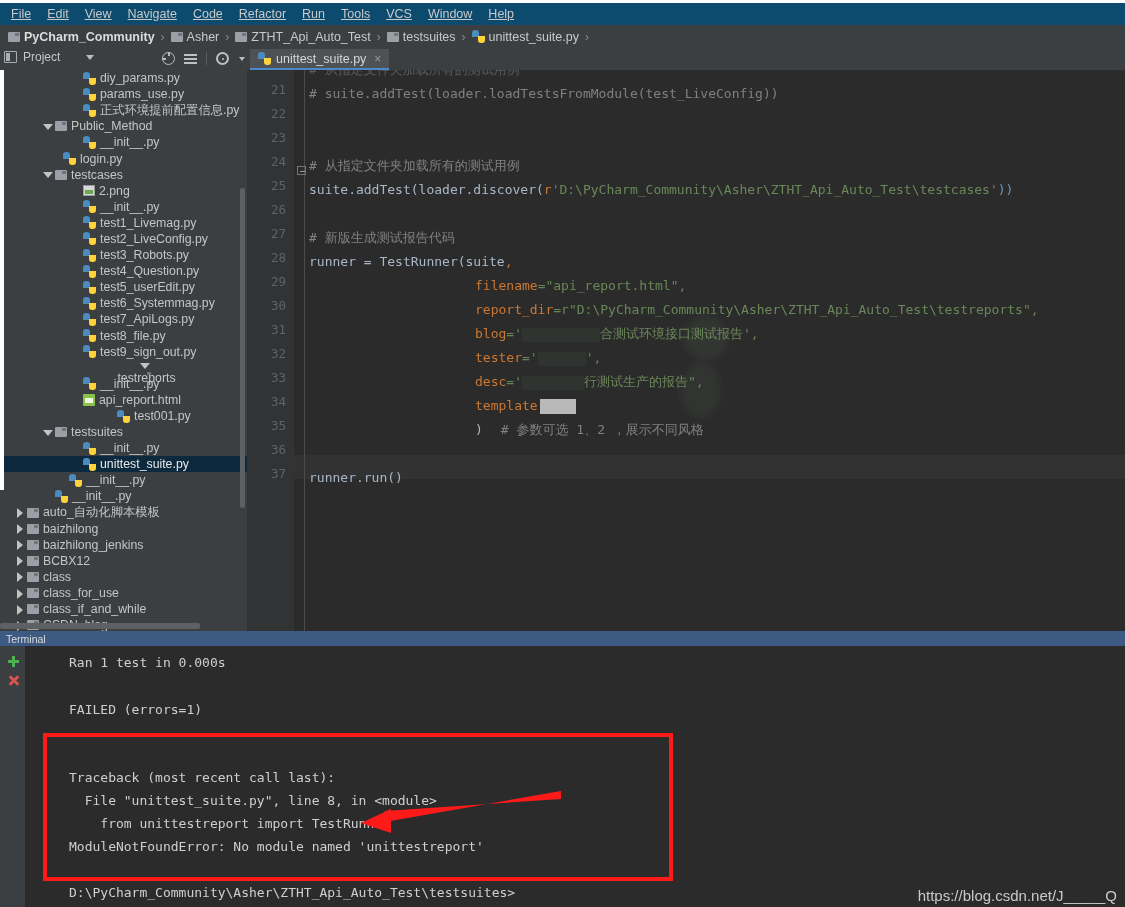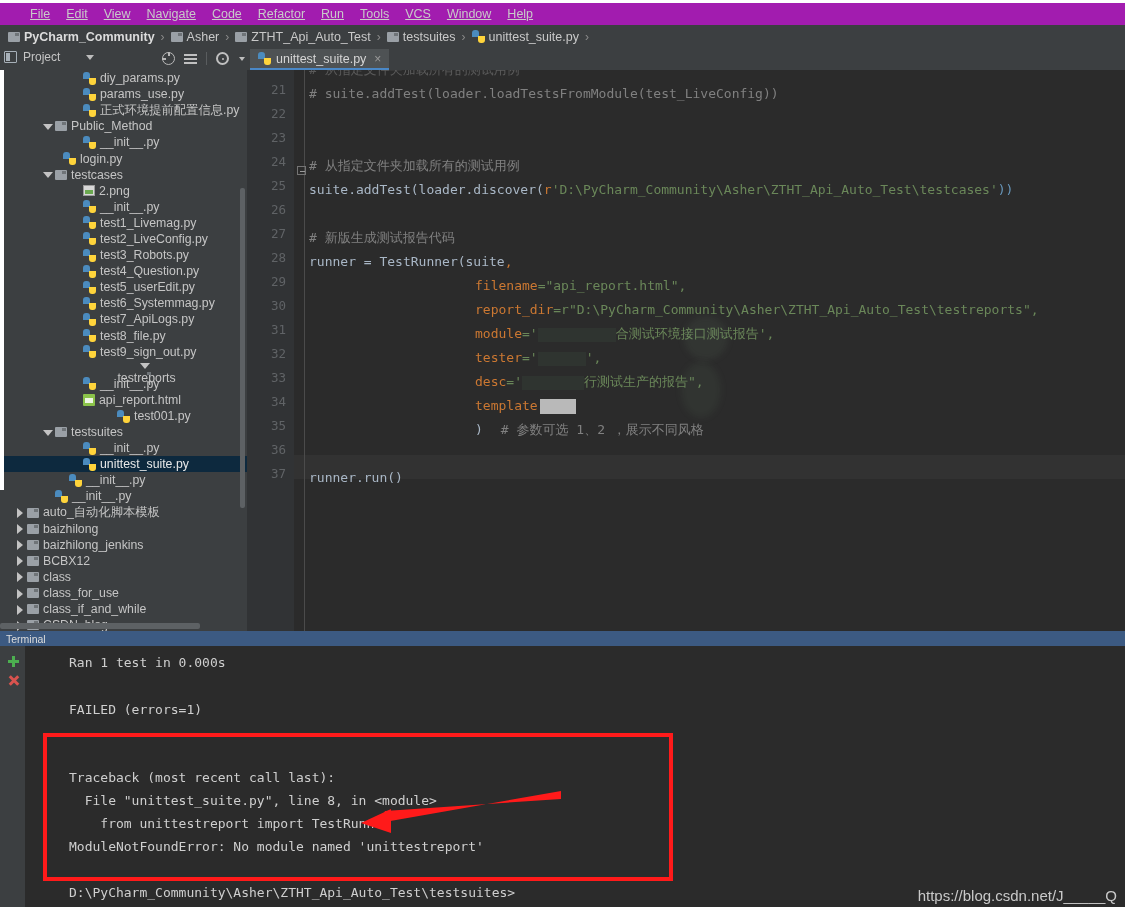--- a/index.html
+++ b/index.html
@@ -10,22 +10,22 @@
     font-size:12px;
     color:#bbbbbb;
     -webkit-font-smoothing:antialiased;
   }
   #app{position:relative;width:1125px;height:907px;}
 
   
   .top-strip{position:absolute;left:0;top:0;width:1125px;height:3px;background:#fdfdfd;}
 
   
-  .menubar{position:absolute;left:0;top:3px;width:1125px;height:22px;background:#a21caf;
-           display:flex;align-items:center;padding-left:22px;box-sizing:border-box;}
+  .menubar{position:absolute;left:0;top:3px;width:1125px;height:22px;background:#0c4a6e;
+           display:flex;align-items:center;padding-left:3px;box-sizing:border-box;}
   .menu-item{padding:2px 8px;font-size:12.5px;color:#c9c9c9;white-space:nowrap;cursor:default;}
   .menu-item .mn{text-decoration:underline;}
 
   
   .breadcrumb{position:absolute;left:0;top:26px;width:1125px;height:21px;background:#3c3f41;
               display:flex;align-items:center;padding-left:8px;box-sizing:border-box;}
   .crumb{display:flex;align-items:center;white-space:nowrap;}
   .crumb .lbl{font-size:12.5px;color:#c9c9c9;margin-left:4px;}
   .crumb.first .lbl{font-weight:bold;color:#dcdcdc;}
   .crumb-sep{color:#8a8a8a;margin:0 6px;font-size:12px;}
@@ -492,21 +492,21 @@
       <div class="cl" style="top:108px;"><span class="c-txt">suite.addTest(loader.discover(</span><span class="c-kw">r</span><span class="c-str">'D:\PyCharm_Community\Asher\ZTHT_Api_Auto_Test\testcases'</span><span class="c-num">))</span></div>
 
       <div class="cl" style="top:156px;"><span class="c-cmt"># 新版生成测试报告代码</span></div>
 
       <div class="cl" style="top:180px;"><span class="c-txt">runner = TestRunner(suite</span><span class="c-kw">,</span></div>
 
       <div class="cl" style="top:204px;left:166px;"><span class="c-kw">filename</span><span class="c-str">="api_report.html",</span></div>
 
       <div class="cl" style="top:228px;left:166px;"><span class="c-kw">report_dir</span><span class="c-str">=r"D:\PyCharm_Community\Asher\ZTHT_Api_Auto_Test\testreports",</span></div>
 
-      <div class="cl" style="top:252px;left:166px;"><span class="c-kw">module</span><span class="c-str">='</span><span class="redact" style="width:78px;height:14px;"></span><span class="c-str">合测试环境接口测试报告',</span></div>
+      <div class="cl" style="top:252px;left:166px;"><span class="c-kw">blog</span><span class="c-str">='</span><span class="redact" style="width:78px;height:14px;"></span><span class="c-str">合测试环境接口测试报告',</span></div>
 
       <div class="cl" style="top:276px;left:166px;"><span class="c-kw">tester</span><span class="c-str">='</span><span class="redact" style="width:48px;height:14px;"></span><span class="c-str">',</span></div>
 
       <div class="cl" style="top:300px;left:166px;"><span class="c-kw">desc</span><span class="c-str">='</span><span class="redact" style="width:62px;height:14px;"></span><span class="c-str">行测试生产的报告",</span></div>
 
       <div class="cl" style="top:324px;left:166px;"><span class="c-kw">template</span><span class="redact" style="width:36px;height:15px;background:#b9b9b9;margin-left:2px;"></span></div>
 
       <div class="cl" style="top:348px;left:166px;"><span class="c-txt">)</span><span class="c-cmt" style="margin-left:18px;"># 参数可选 1、2 ，展示不同风格</span></div>
 
       <div class="cl" style="top:396px;"><span class="c-txt">runner.run()</span></div>

